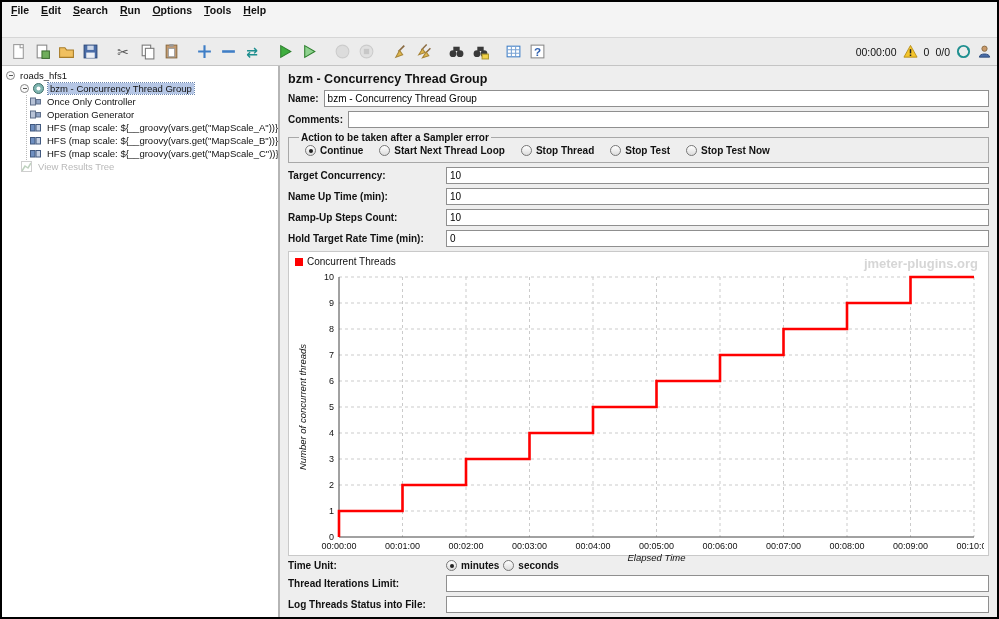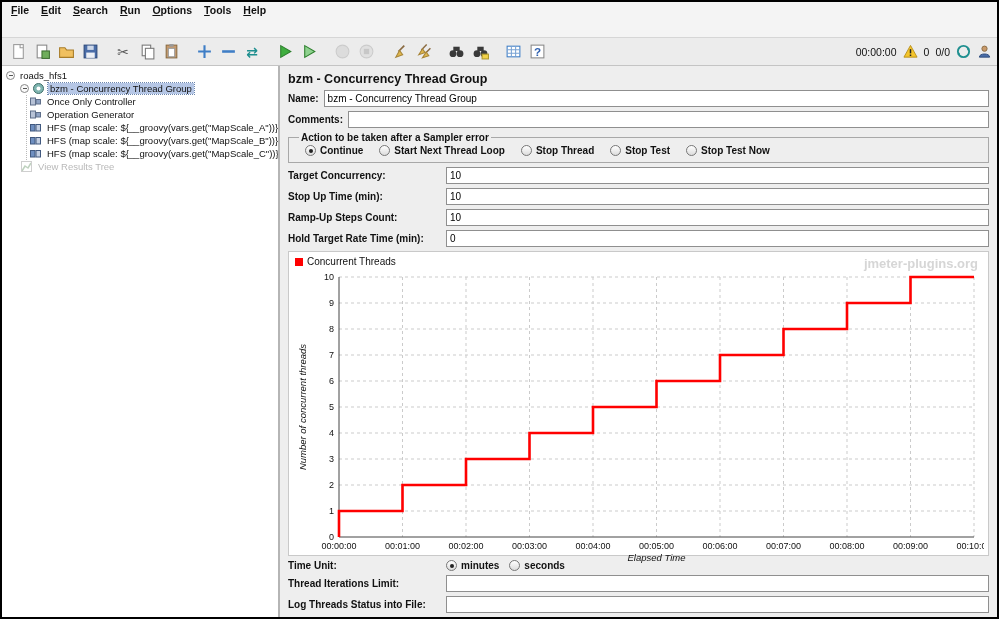--- a/index.html
+++ b/index.html
@@ -341,21 +341,21 @@
               <span>Stop Test Now</span>
             </span>
         </div>
       </fieldset>
 
       <div class="grid-row">
         <label>Target Concurrency:</label>
         <input class="field" value="10" style="">
       </div>
       <div class="grid-row">
-        <label>Stop Up Time (min):</label>
+        <label>Name Up Time (min):</label>
         <input class="field" value="10" style="">
       </div>
       <div class="grid-row">
         <label>Ramp-Up Steps Count:</label>
         <input class="field" value="10" style="">
       </div>
       <div class="grid-row">
         <label>Hold Target Rate Time (min):</label>
         <input class="field" value="0" style="">
       </div>
@@ -412,21 +412,21 @@
               <line x1="46" y1="8" x2="46" y2="268" stroke="#444"></line>
               <line x1="46" y1="268" x2="681" y2="268" stroke="#444"></line>
               <polyline points="46,268 46,242 109.5,242 109.5,216 173,216 173,190 236.5,190 236.5,164 300,164 300,138 363.5,138 363.5,112 427,112 427,86 490.5,86 490.5,60 554,60 554,34 617.5,34 617.5,8 681,8" fill="none" stroke="#ff0000" stroke-width="2.6"></polyline>
               <text x="363.5" y="292" text-anchor="middle" class="axis-label">Elapsed Time</text>
               <text transform="translate(13 138) rotate(-90)" text-anchor="middle" class="axis-label">Number of concurrent threads</text>
             </svg></div>
       </div>
 
       <div class="grid-row">
         <label>Time Unit:</label>
-        <div class="radio-row" style="padding-left:0;gap:10px">
+        <div class="radio-row" style="padding-left:0;gap:4px">
           <span class="radio">
               <span class="rb checked"></span>
               <span>minutes</span>
             </span>
           <span class="radio">
               <span class="rb"></span>
               <span>seconds</span>
             </span>
         </div>
       </div>

